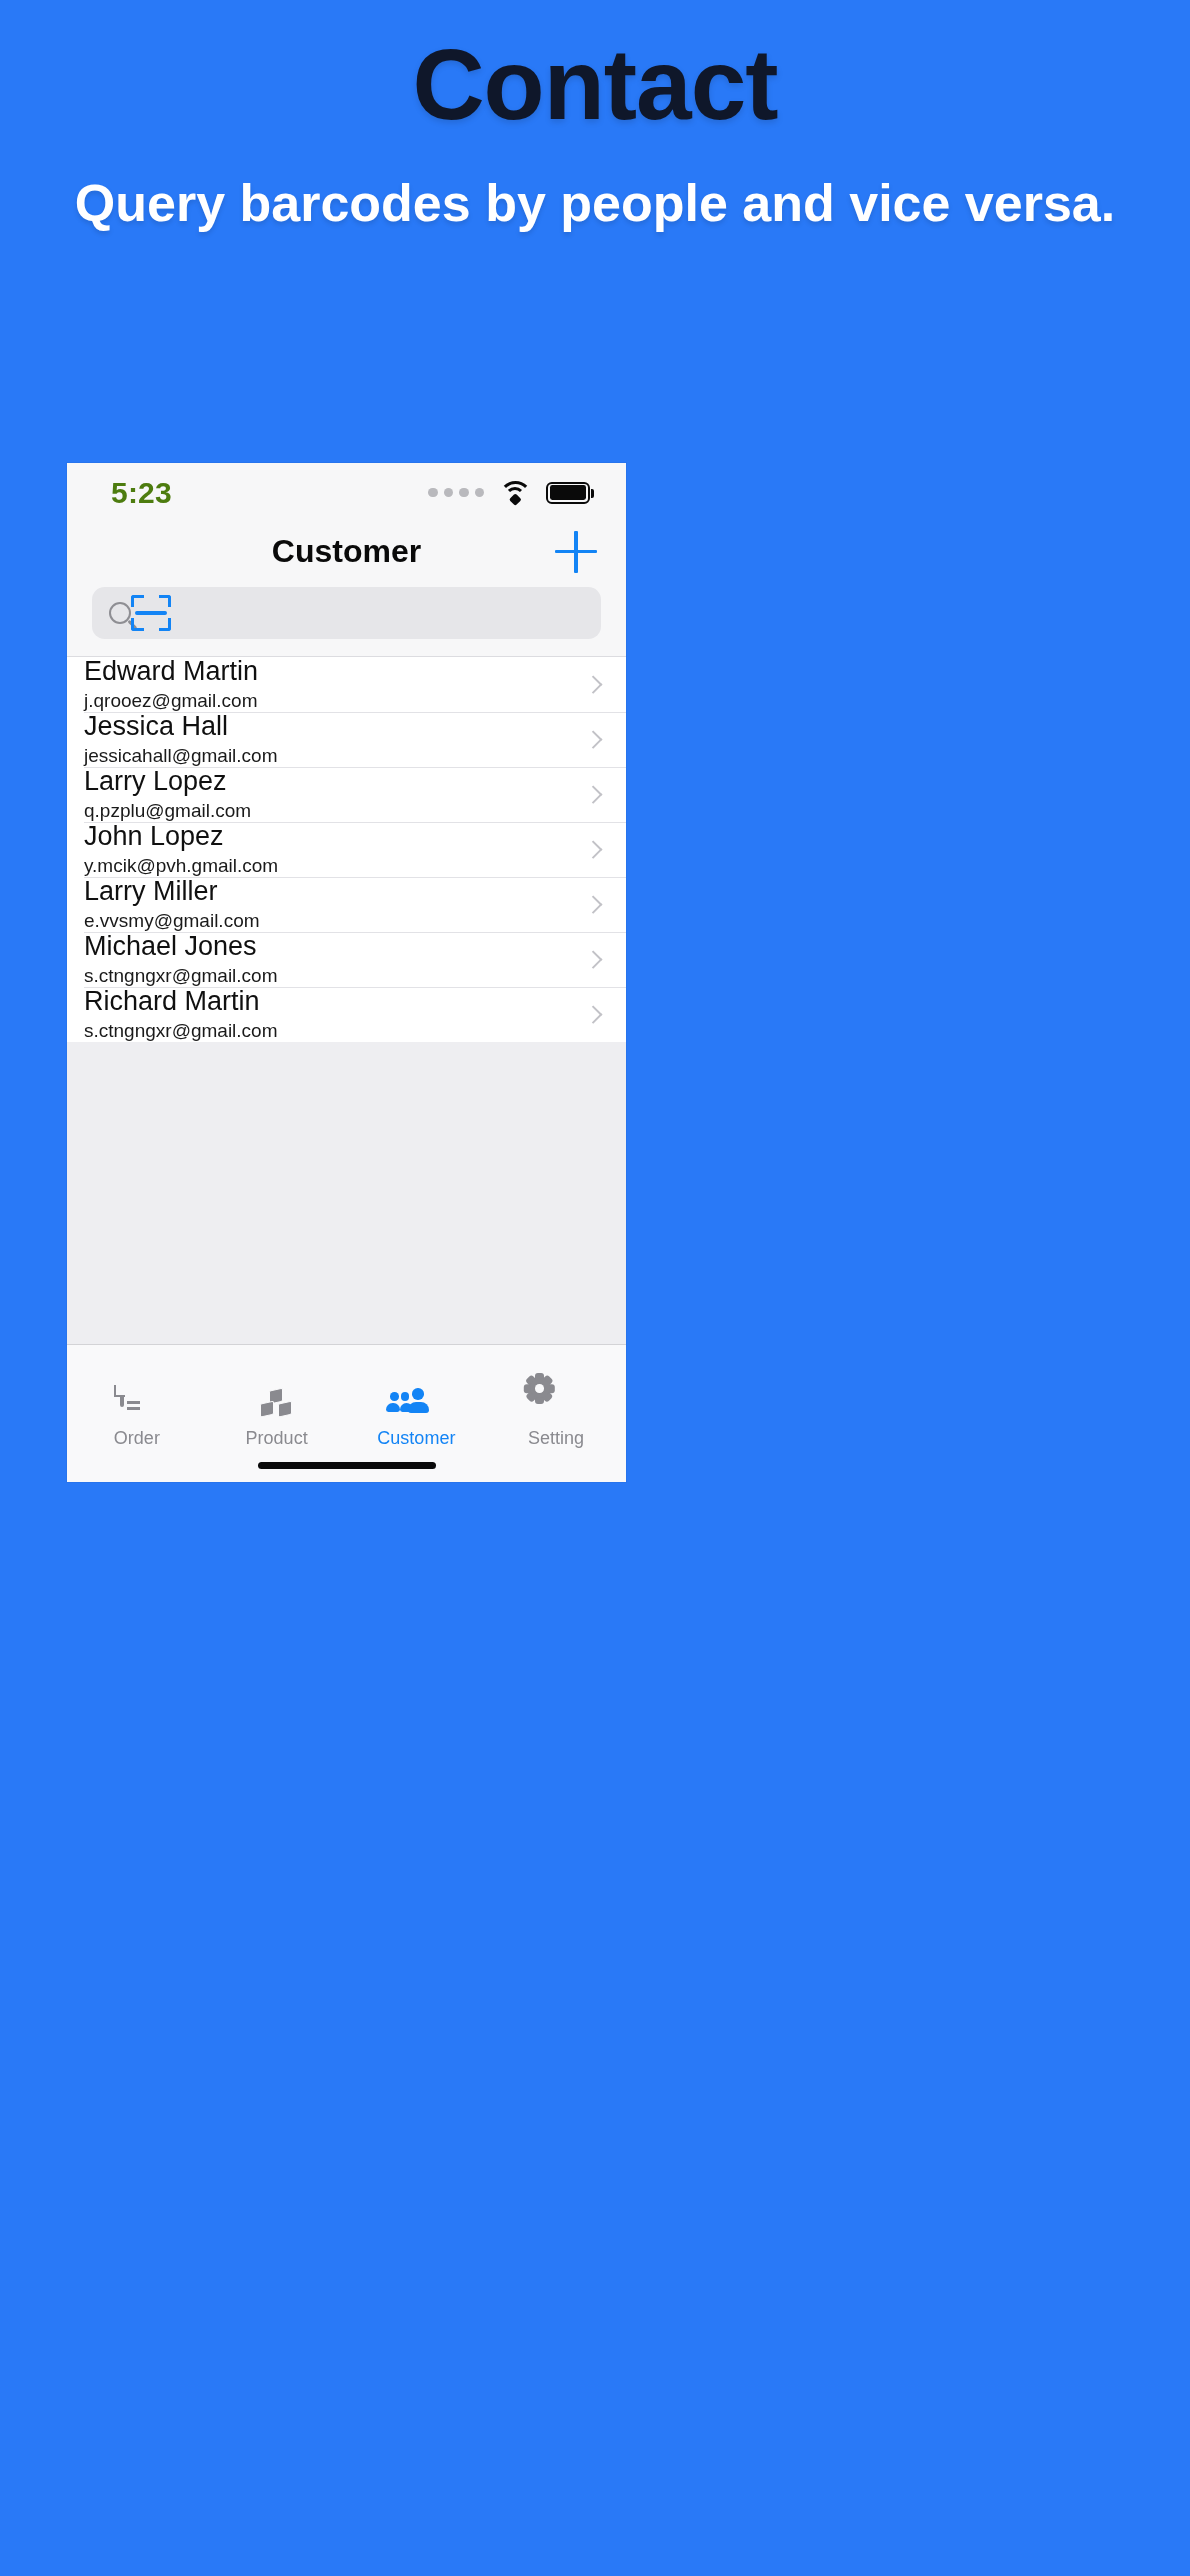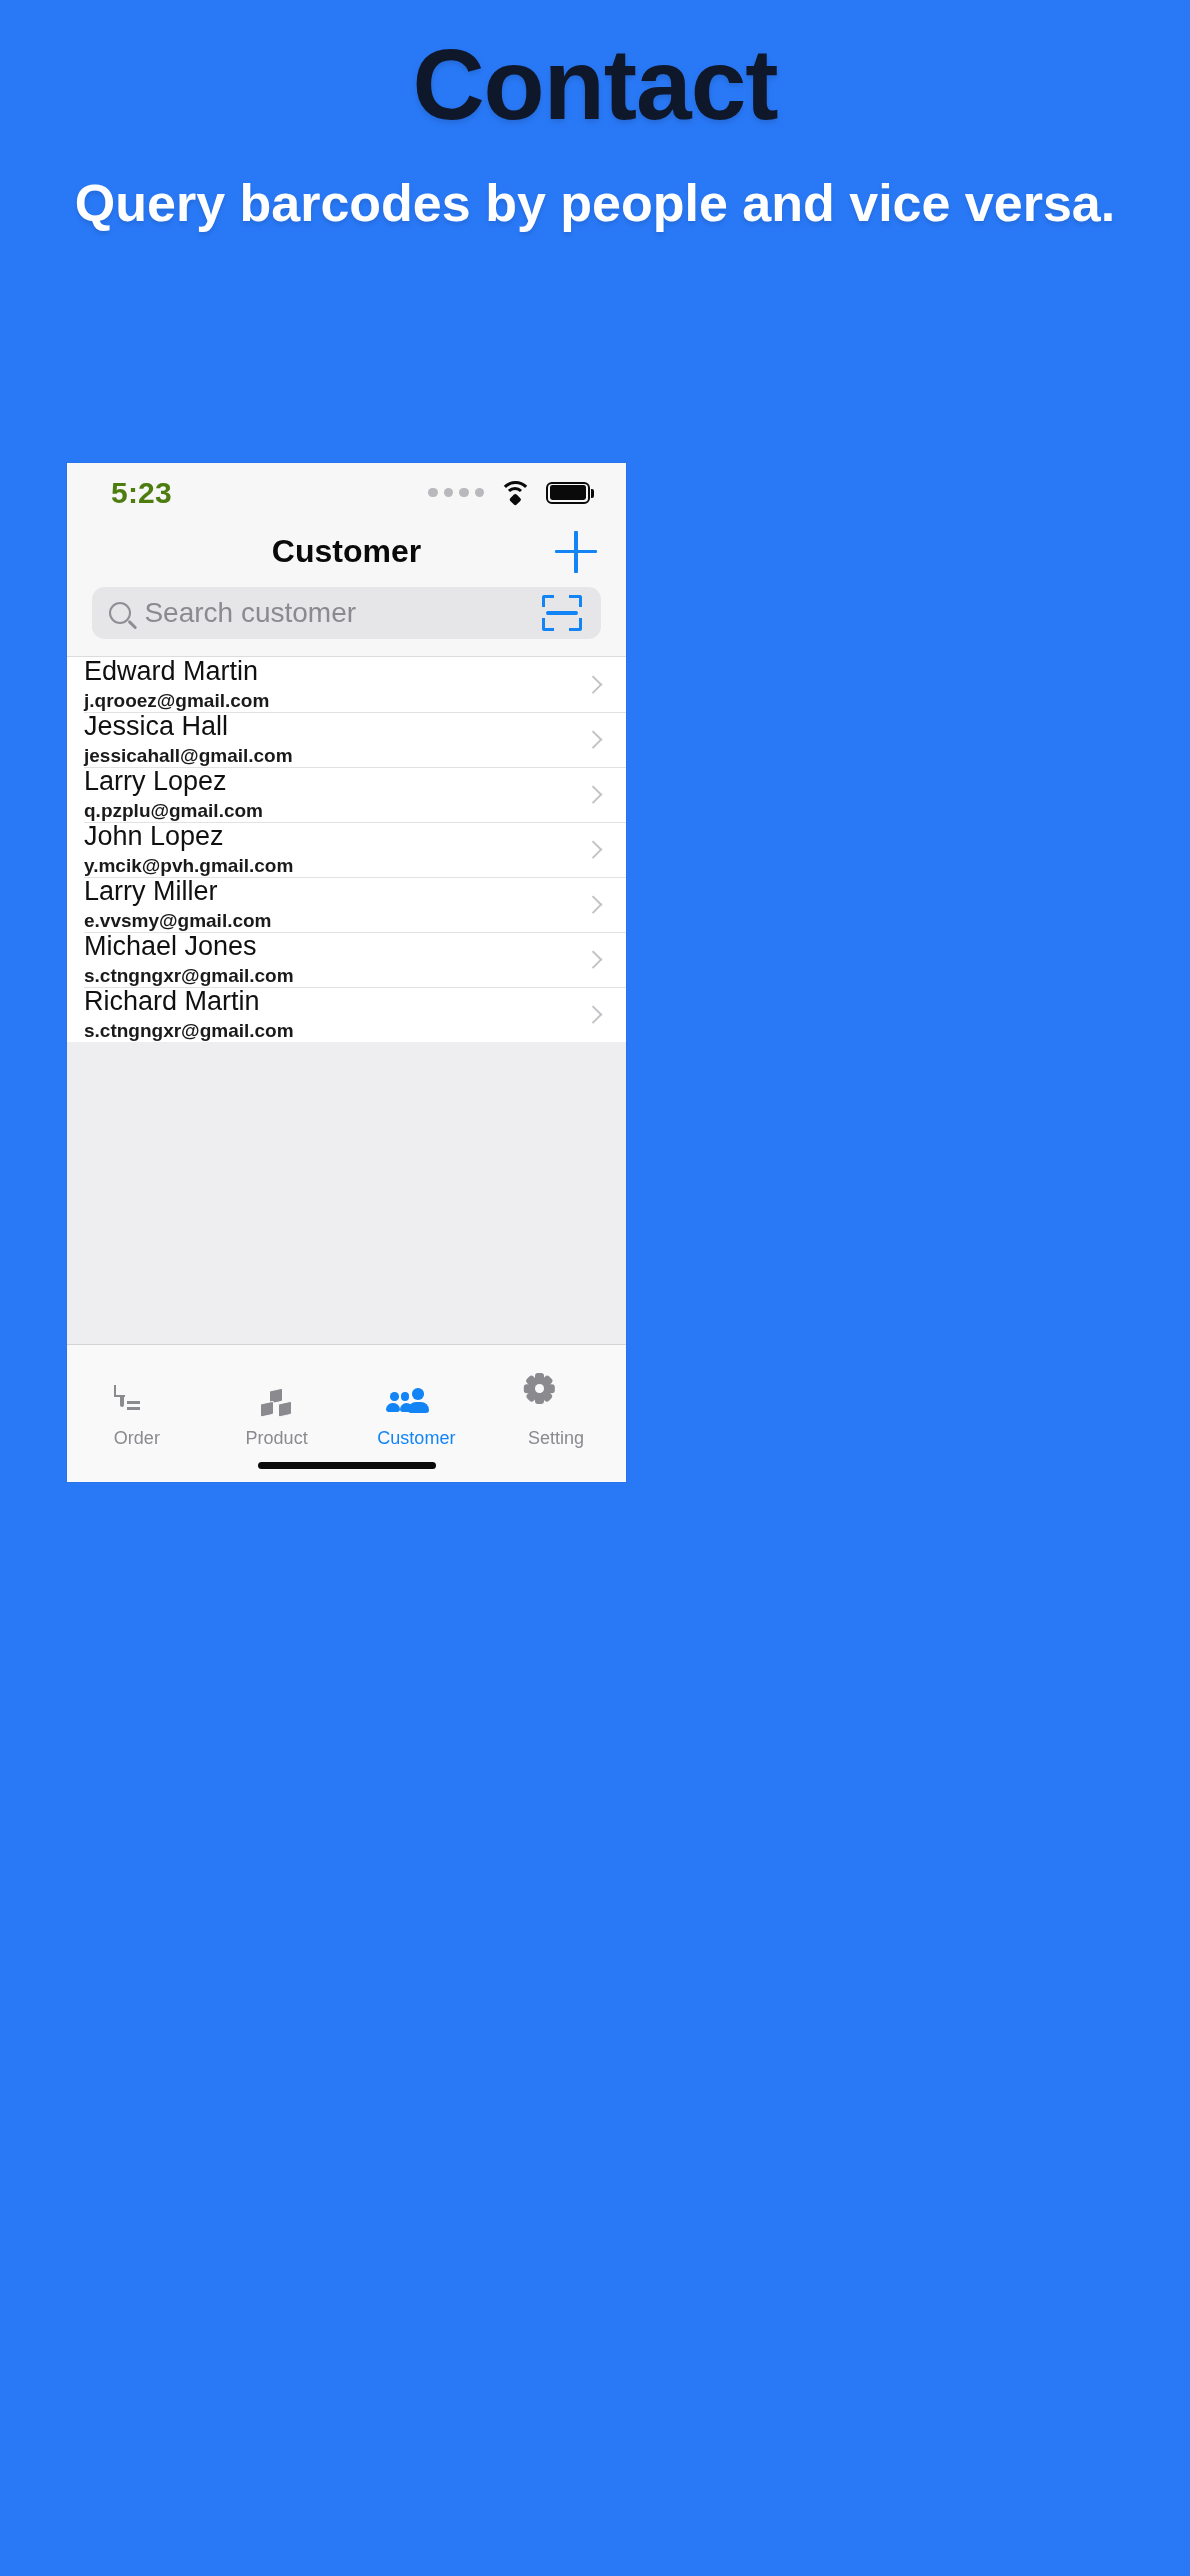--- a/index.html
+++ b/index.html
@@ -133,21 +133,21 @@
   .list { flex:none; background:#ffffff; border-top:1px solid #dcdce0; }
   .row {
     height:55px; display:flex; align-items:center;
     padding:0 19px 0 17px; position:relative;
   }
   .row + .row::before {
     content:""; position:absolute; left:17px; right:0; top:0; height:1px; background:#e2e2e6;
   }
   .row-txt { flex:1; min-width:0; }
   .row-name { font-size:27px; color:#101010; line-height:1.16; }
-  .row-mail { font-size:19px; color:#1a1a1a; line-height:1.2; margin-top:2.9px;font-weight:bold; }
+  .row-mail { font-size:19px; color:#1a1a1a; line-height:1.2; margin-top:2.9px; }
   .chev {
     width:12.5px; height:12.5px; border-right:2.9px solid #c2c2c7; border-top:2.9px solid #c2c2c7;
     transform:rotate(45deg); flex:none; margin-right:7.7px;
   }
   .filler { flex:1; background:#eeeef1; }
 
   
   .tabbar {
     flex:none; height:105px; background:#f9f9fa;
     border-top:1px solid #d3d3d6;
@@ -245,21 +245,20 @@
       </div>
 
       <div class="navbar">
         <span class="nav-title">Customer</span>
         <span class="nav-add"></span>
       </div>
 
       <div class="searchwrap">
         <div class="searchbar">
           <span class="mag"></span>
-          <span class="search-ph">Search customer</span>
           <span class="scan">
             <s></s>
               <s></s>
               <s></s>
               <s></s>
               <u></u>
           </span>
         </div>
       </div>
 

